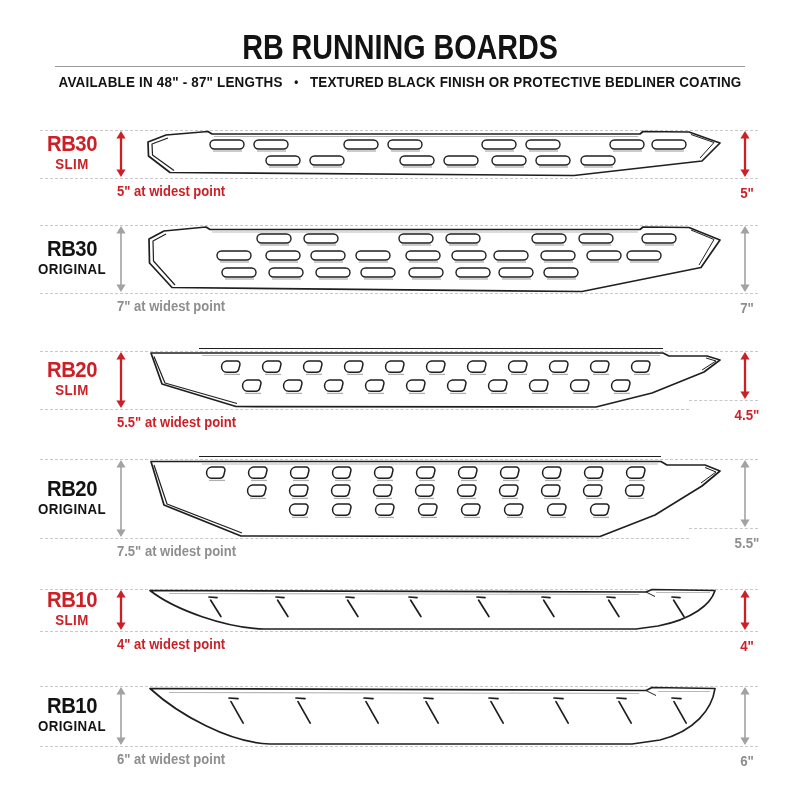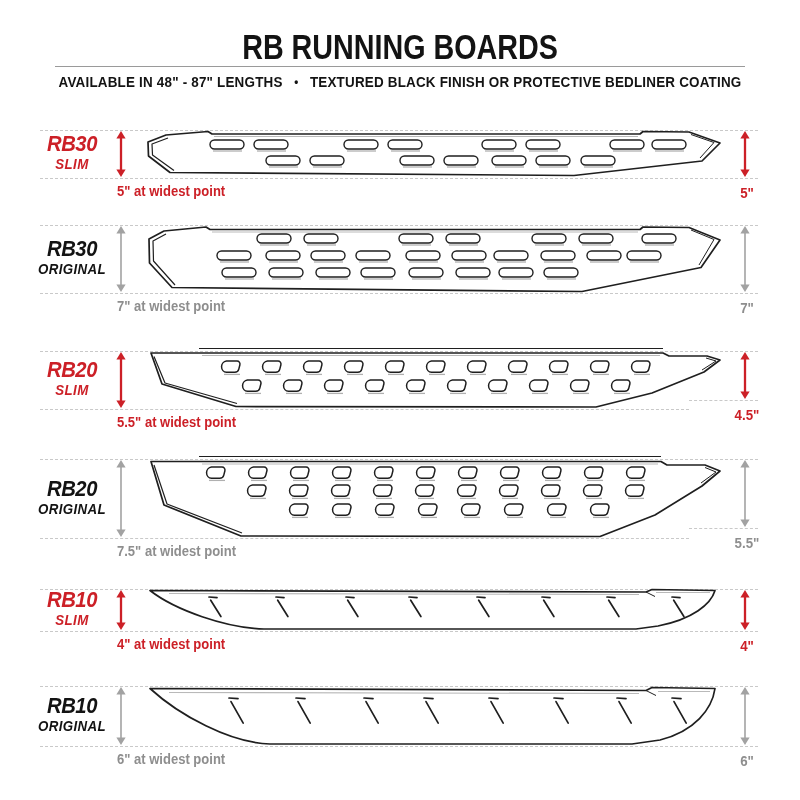--- a/index.html
+++ b/index.html
@@ -16,21 +16,21 @@
   .divider{position:absolute;top:66px;left:55px;width:690px;border-top:1.5px solid #9a9a9a;}
   .subtitle{
     position:absolute;top:74px;left:0;width:800px;text-align:center;
     font-size:14px;font-weight:700;color:var(--ink);
     transform:scaleX(0.96);letter-spacing:0.2px;white-space:nowrap;
   }
   .subtitle .sep{margin:0 12px;font-size:12px;position:relative;top:-1px;}
   .dash{position:absolute;height:0;border-top:1.6px dashed #c9c9c9;z-index:1;}
   .board{position:absolute;z-index:2;overflow:visible;}
   .arrow{position:absolute;z-index:3;}
-  .mlabel{position:absolute;left:16px;width:112px;text-align:center;z-index:3;font-style:italic;}
+  .mlabel{position:absolute;left:16px;width:112px;text-align:center;z-index:3;}
   .mlabel .model{font-size:22px;font-weight:700;letter-spacing:-0.5px;transform:scaleX(0.92);line-height:22px;white-space:nowrap;}
   .mlabel .variant{font-size:14px;font-weight:700;letter-spacing:0.4px;transform:scaleX(0.95);line-height:15px;margin-top:2px;white-space:nowrap;}
   .caption{
     position:absolute;font-size:14px;font-weight:700;z-index:3;white-space:nowrap;
     transform:scaleX(0.93);transform-origin:left top;letter-spacing:0;
   }
   .rlabel{position:absolute;width:60px;text-align:center;font-size:14px;font-weight:700;z-index:3;transform:scaleX(0.95);}
   .red{color:var(--red);}
   .gray{color:var(--muted);}
   .ink{color:var(--ink);}

